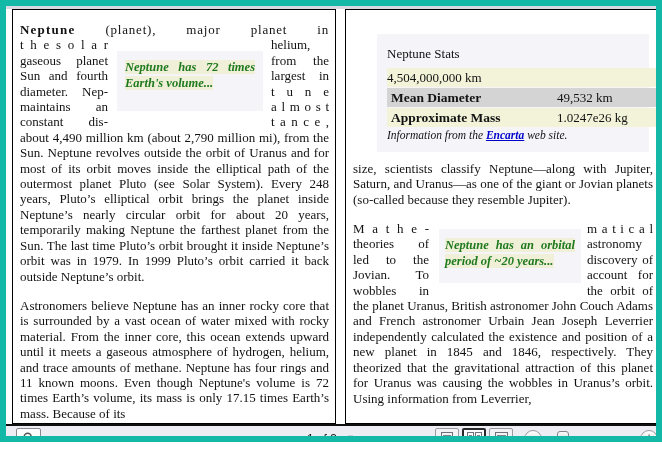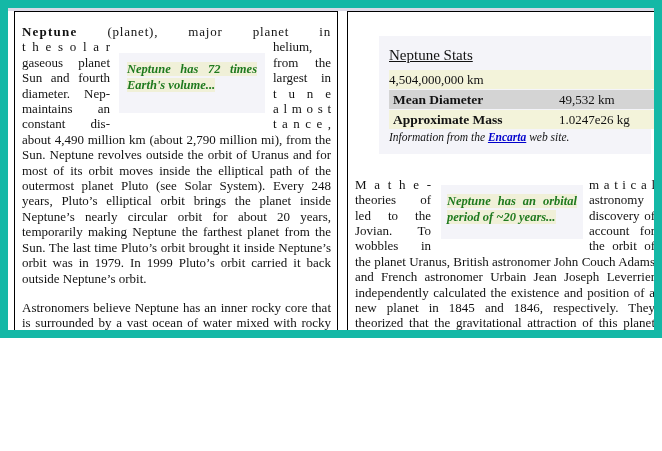--- a/index.html
+++ b/index.html
@@ -7,21 +7,21 @@
     --quote-bg:#F0F0D8;
     --floater-bg:#F4F4F9;
     --row-yellow:#F3F3DA;
     --row-gray:#D4D4D4;
     --link-blue:#0000CC;
     --toolbar-bg:#EDEDF3;
     --lh:15.4px;
   }
   *{box-sizing:border-box;margin:0;padding:0;}
   body{width:662px;height:451px;background:#fff;font-family:"Liberation Serif",serif;}
-  .window{width:662px;height:338px;border:8px solid #14b8a6;position:relative;background:#fff;overflow:hidden;}
+  .window{width:662px;height:442px;border:6px solid #14b8a6;position:relative;background:#fff;overflow:hidden;}
   .top-strip{position:absolute;left:0;top:0;width:658px;height:3px;background:#D9D9E6;}
   .page{position:absolute;top:3px;height:415px;background:#fff;border:1px solid #000;overflow:hidden;}
   .page.left{left:6px;width:324px;}
   .page.right{left:339px;width:315px;}
   .page-inner{padding:12px 6px 0 7px;font-size:13px;line-height:var(--lh);color:#121212;text-align:justify;}
   .doc-line1{text-align:justify;text-align-last:justify;letter-spacing:0.8px;line-height:var(--lh);}
   .doc-line1 b{letter-spacing:1.2px;}
   .flow{text-align:justify;line-height:var(--lh);}
   .vgap{height:14px;}
   .wrap-row{display:flex;align-items:flex-start;}
@@ -29,21 +29,21 @@
   .wline{text-align:justify;text-align-last:justify;line-height:var(--lh);}
   .quote-floater{background:var(--floater-bg);flex:none;}
   .quote-floater.qleft{width:146px;margin:14px 8px 0 9px;padding:8px 8px 20px 8px;}
   .quote-floater.qright{width:142px;margin:8px 6px 0 10px;padding:8px 6px 14px 6px;}
   .quote-text{font-style:italic;font-weight:bold;font-size:12.5px;line-height:16px;color:var(--quote-green);background:var(--quote-bg);}
   .wrap-left-l{width:88px;flex:none;}
   .wrap-right{flex:1;}
   .wrap-left-r{width:76px;flex:none;}
   
   .stats-floater{margin:12px 0 9px 24px;width:272px;background:var(--floater-bg);padding:12px 0 8px 10px;}
-  .stats-title{font-size:15px;margin-bottom:7px;text-align:left;text-decoration:underline;}
+  .stats-title{font-size:13px;margin-bottom:7px;text-align:left;}
   .stats-table{width:285px;}
   .stats-row{display:flex;margin-bottom:1px;height:19px;line-height:19px;}
   .stats-row:nth-child(odd){background:var(--row-yellow);}
   .stats-row:nth-child(even){background:var(--row-gray);}
   .stats-label{width:170px;font-weight:bold;padding-left:4px;font-size:13.5px;white-space:nowrap;overflow:hidden;text-align:left;}
   .stats-value{width:115px;font-size:13px;white-space:nowrap;overflow:hidden;text-align:left;}
   .stats-caption{font-style:italic;font-size:11.5px;text-align:left;}
   .stats-caption a{color:var(--link-blue);font-weight:bold;text-decoration:underline;cursor:pointer;}
   
   .deck-bottom{position:absolute;left:0;top:418px;width:658px;height:2px;background:#101010;}
@@ -121,20 +121,21 @@
             <div class="stats-label">Mean Diameter</div>
             <div class="stats-value">49,532 km</div>
           </div>
             <div class="stats-row">
             <div class="stats-label">Approximate Mass</div>
             <div class="stats-value">1.0247e26 kg</div>
           </div>
           </div>
         <div class="stats-caption"><span>Information from the </span><a>Encarta</a><span> web site.</span></div>
       </div>
+      <div class="flow">size, scientists classify Neptune—along with Jupiter, Saturn, and Uranus—as one of the giant or Jovian planets (so-called because they resemble Jupiter).</div>
       <div class="vgap"></div>
       <div class="wrap-row">
         <div class="wrap-col wrap-left-r">
             <div class="wline">M a t h e -</div>
             <div class="wline">theories of</div>
             <div class="wline">led to the</div>
             <div class="wline">Jovian. To</div>
             <div class="wline">wobbles in</div>
           </div>
         <div class="quote-floater qright">

